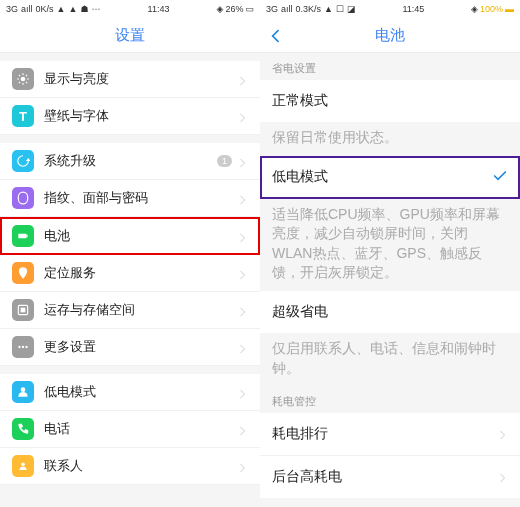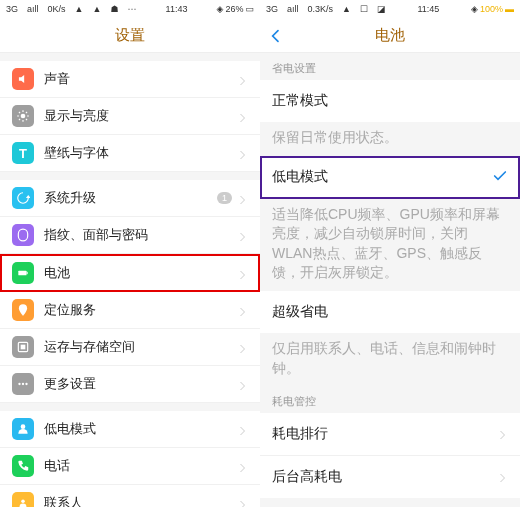--- a/index.html
+++ b/index.html
@@ -1,22 +1,22 @@
 <!DOCTYPE html>
 <html><head>
 <meta charset="utf-8">
 <style>
 html,body{margin:0;padding:0;font-family:-apple-system,"Helvetica Neue",Arial,sans-serif;background:#fff}
 .screens{display:flex;width:520px;height:507px}
 .screen{width:260px;height:507px;background:#f5f5f5;display:flex;flex-direction:column;overflow:hidden;position:relative}
 .statusbar{height:18px;display:flex;align-items:center;justify-content:space-between;padding:0 6px;font-size:9px;color:#333;background:#fff}
-.sb-left,.sb-right{display:flex;align-items:center;gap:9px}
+.sb-left,.sb-right{display:flex;align-items:center;gap:3px}
 .sb-right{gap:2px}
 .titlebar{height:34px;background:#fff;display:flex;align-items:center;justify-content:center;position:relative;border-bottom:1px solid #eee}
-.title{font-size:15px;font-weight:500;color:#a16207}
+.title{font-size:15px;font-weight:500;color:#3b82f6}
 .back{position:absolute;left:8px;top:10px}
 .list{flex:1;overflow:hidden}
 .section-gap{height:8px;background:#f5f5f5}
 .section-label{font-size:11px;color:#999;padding:8px 12px 4px;background:#f5f5f5}
 .row{background:#fff;display:flex;align-items:center;padding:0 12px;height:36px;border-bottom:1px solid #f0f0f0;position:relative}
 .row.hl{border:2px solid #e30000;height:34px;padding:0 10px}
 .icon{width:22px;height:22px;border-radius:5px;display:flex;align-items:center;justify-content:center;margin-right:10px;flex-shrink:0}
 .icon svg{width:14px;height:14px;fill:#fff}
 .icon.text{font-size:13px;font-weight:600;color:#fff}
 .label{flex:1;font-size:13px;color:#222}
@@ -52,31 +52,20 @@
       <span>▭</span>
     </div>
   </div>
   <div class="titlebar">
     <div class="title">设置</div>
   </div>
   <div class="list">
     <div class="section-gap"></div>
     <div id="g1">
           <div class="row">
-            <div class="icon" style="background: rgb(255, 107, 74);">
-              <svg viewBox="0 0 24 24">
-                <path d="M5 9v6h4l5 4V5l-5 4H5z"></path>
-              </svg>
-            </div>
-            <div class="label">声音</div>
-            <div class="chev"><svg viewBox="0 0 24 24">
-                <path d="M9 4l8 8-8 8" stroke="#ccc" stroke-width="2" fill="none"></path>
-              </svg></div>
-          </div>
-          <div class="row">
             <div class="icon" style="background: rgb(158, 158, 158);">
               <svg viewBox="0 0 24 24">
                 <circle cx="12" cy="12" r="4"></circle>
                 <path d="M12 2v3M12 19v3M2 12h3M19 12h3M5 5l2 2M17 17l2 2M5 19l2-2M17 7l2-2" stroke="#fff" stroke-width="2"></path>
               </svg>
             </div>
             <div class="label">显示与亮度</div>
             <div class="chev"><svg viewBox="0 0 24 24">
                 <path d="M9 4l8 8-8 8" stroke="#ccc" stroke-width="2" fill="none"></path>
               </svg></div>

